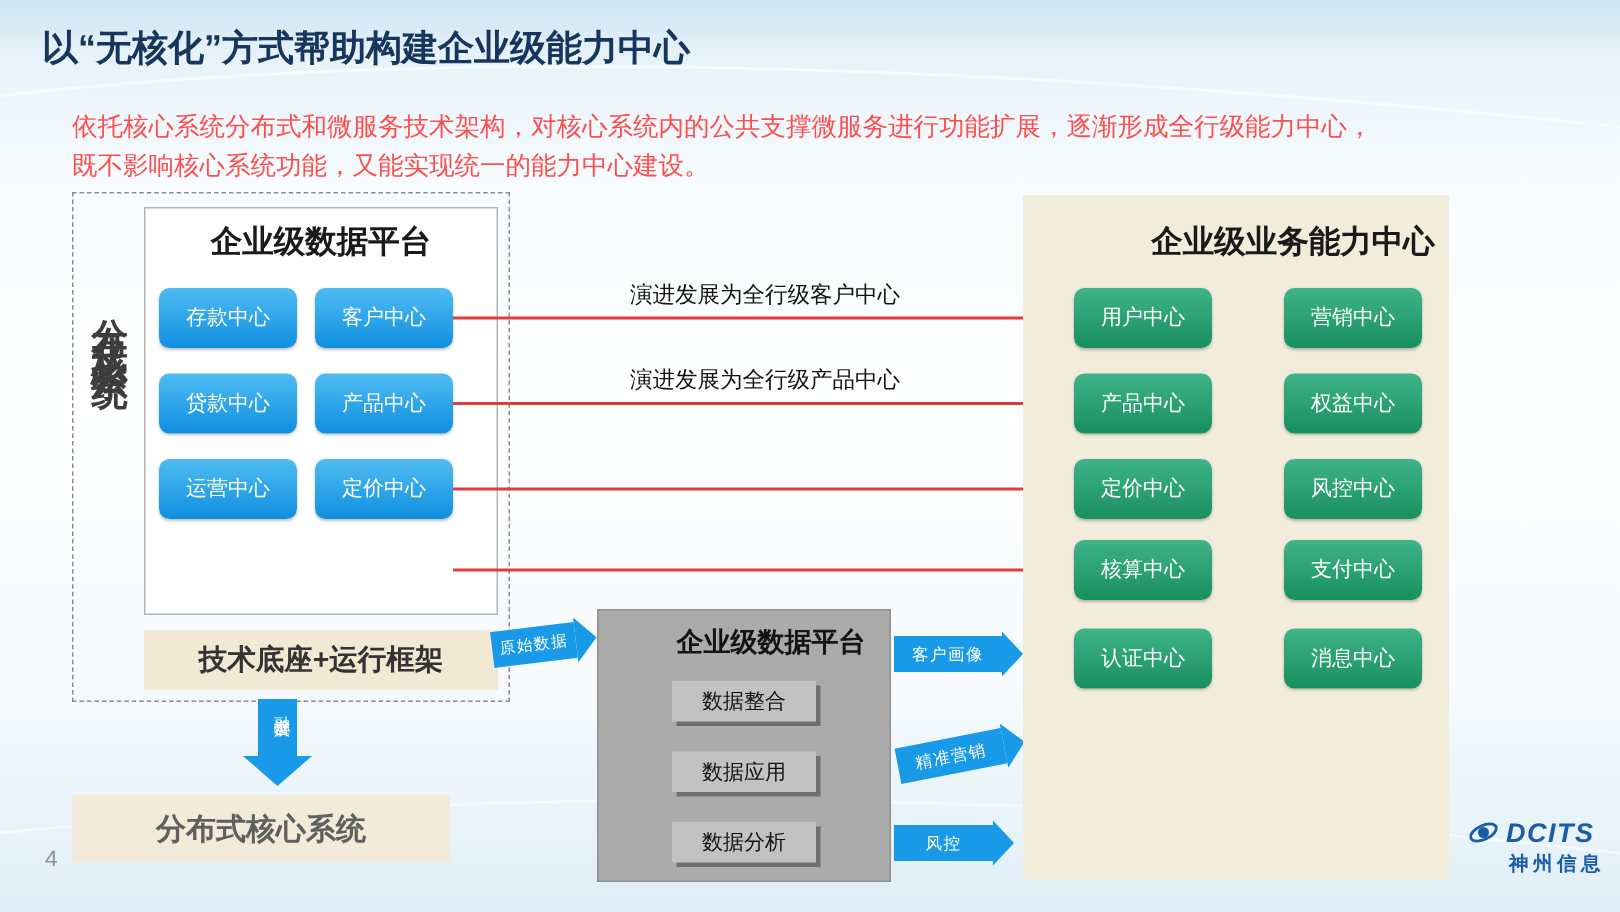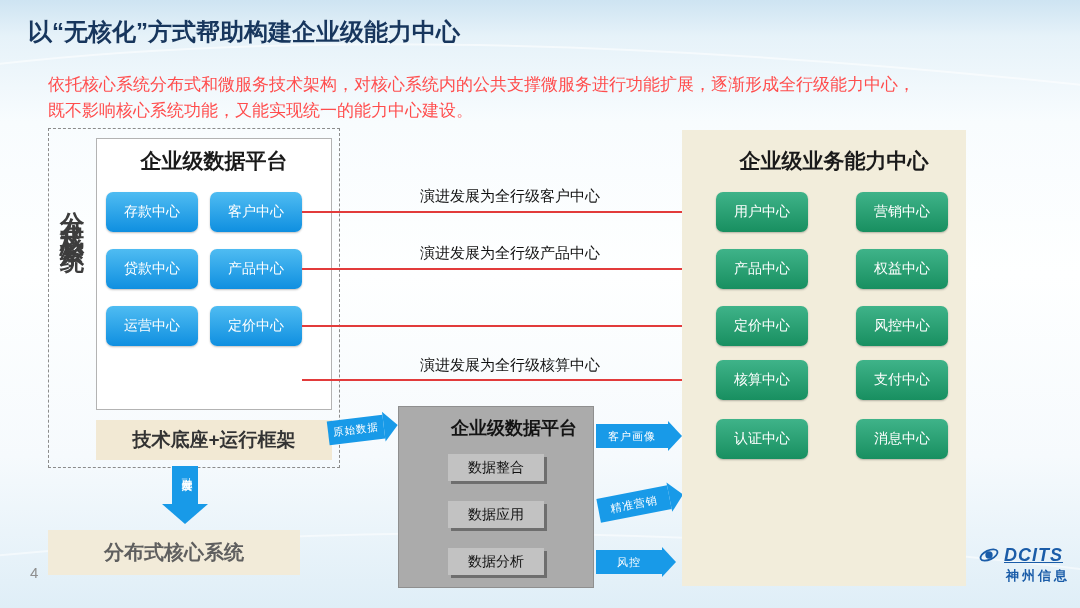--- a/index.html
+++ b/index.html
@@ -50,26 +50,26 @@
   .dp-item + .dp-item { margin-top:20px; }
 
   
   .block-arrow { position:absolute; height:24px; background:#189AE8; color:#fff; font-size:11px;
                  display:flex; align-items:center; justify-content:center; letter-spacing:1px; }
   .block-arrow::after { content:""; position:absolute; left:100%; top:-3px;
                         border-left:14px solid #189AE8; border-top:15px solid transparent; border-bottom:15px solid transparent; }
 
   
   .ent-box { position:absolute; left:682px; top:130px; width:284px; height:456px; background:#F2EDDB; }
-  .ent-title { position:absolute; left:682px; top:147px; width:304px; text-align:center; font-size:21px; font-weight:bold; color:#1a1a1a; }
+  .ent-title { position:absolute; left:710px; top:147px; width:304px; text-align:center; font-size:21px; font-weight:bold; color:#1a1a1a; }
 
   .page-num { position:absolute; left:30px; top:564px; font-size:15px; color:#8f8f8f; }
 
   .logo { position:absolute; left:978px; top:544px; width:96px; color:#1A5CA8; }
-  .logo-row { display:flex; align-items:center; gap:4px;text-decoration:underline; }
+  .logo-row { display:flex; align-items:center; gap:4px; }
   .logo-text { font-size:18px; font-weight:bold; font-style:italic; letter-spacing:1px; }
   .logo-cn { font-size:13px; font-weight:bold; letter-spacing:3px; margin-top:1px; padding-left:24px;text-align:center; }
 </style>
 </head>
 <body>
 
 <div class="slide">
 
   <svg class="bg-curves" width="1080" height="608" viewBox="0 0 1080 608">
     <path d="M -50 70 Q 400 10 1130 90" fill="none" stroke="#ffffff" stroke-opacity="0.55" stroke-width="2"></path>
@@ -99,21 +99,20 @@
     <span class="down-arrow-label">融合发展</span>
   </div>
 
   <div class="unified">分布式核心系统</div>
 
   <div class="evo-label" style="top:187px">演进发展为全行级客户中心</div>
   <div class="red-line" style="top:211px"></div>
   <div class="evo-label" style="top:244px">演进发展为全行级产品中心</div>
   <div class="red-line" style="top:268px"></div>
   <div class="red-line" style="top:325px"></div>
-  <div class="evo-label" style="top:356px">演进发展为全行级核算中心</div>
   <div class="red-line" style="top:379px"></div>
 
   <div class="data-platform">
     <div class="dp-title">企业级数据平台</div>
     <div class="dp-item">数据整合</div>
     <div class="dp-item">数据应用</div>
     <div class="dp-item">数据分析</div>
   </div>
 
   <div class="block-arrow" style="left:328px;top:418px;width:56px;transform:rotate(-7deg);font-size:10.5px">

